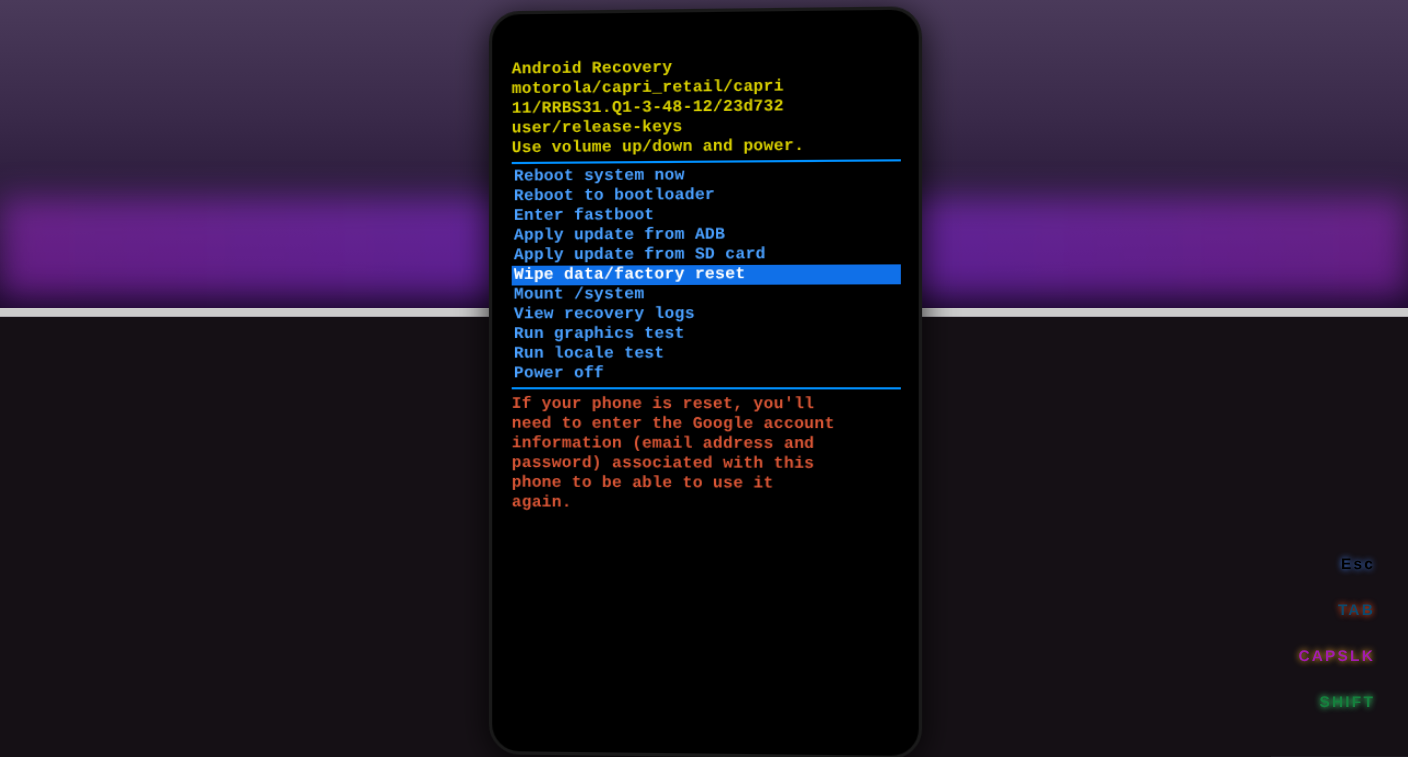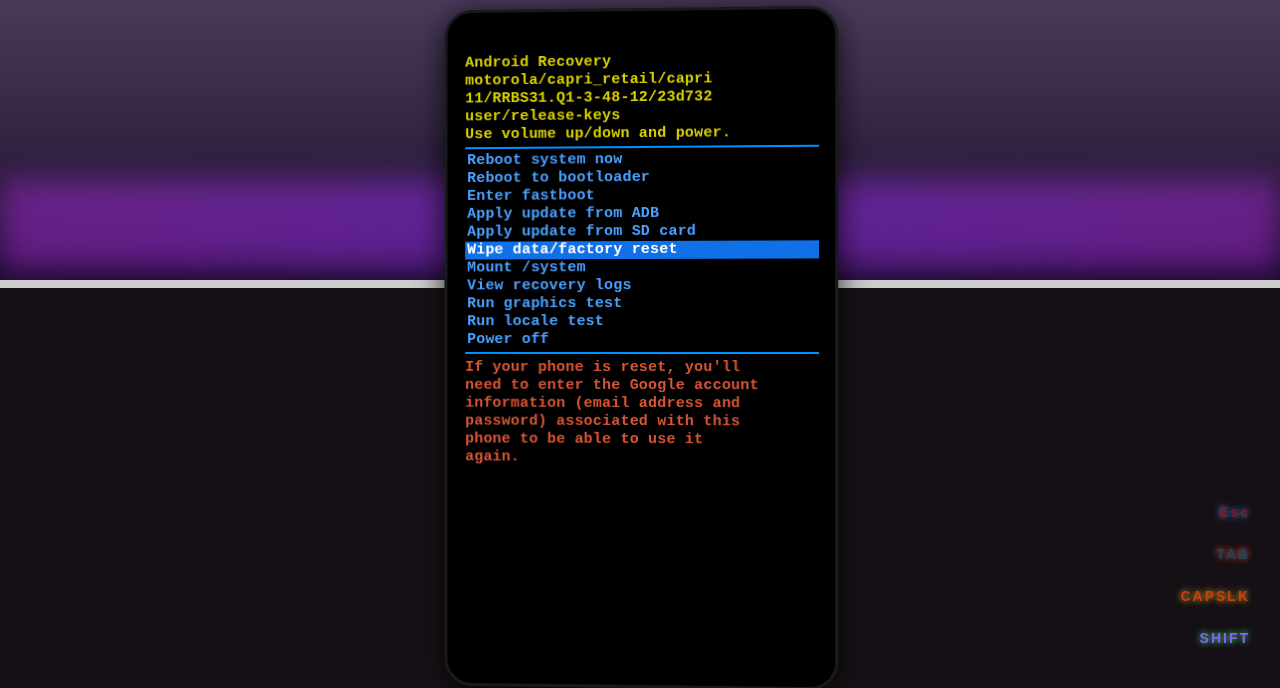--- a/index.html
+++ b/index.html
@@ -102,24 +102,24 @@
       font-size: 14px;
     }
     .key {
       display: block;
       margin: 18px 0;
       padding: 4px 10px;
       text-align: right;
       font-weight: bold;
       letter-spacing: 2px;
     }
-    .key.esc { color: #7f1d1d; text-shadow: 0 0 6px #4488ff; }
+    .key.esc { color: #000000; text-shadow: 0 0 6px #4488ff; }
     .key.tab { color: #0c4a6e; text-shadow: 0 0 6px #ff5020; }
-    .key.caps { color: #c2410c; text-shadow: 0 0 6px #ffb030; }
-    .key.shift { color: #8b5cf6; text-shadow: 0 0 6px #40ff80; }
+    .key.caps { color: #a21caf; text-shadow: 0 0 6px #ffb030; }
+    .key.shift { color: #15803d; text-shadow: 0 0 6px #40ff80; }
   </style>
 </head>
 <body>
 
 <div class="bg-glow"></div>
 <div class="monitor-edge"></div>
 <div class="desk"></div>
 
 <div class="keyboard-hint">
   <span class="key esc">Esc</span>

